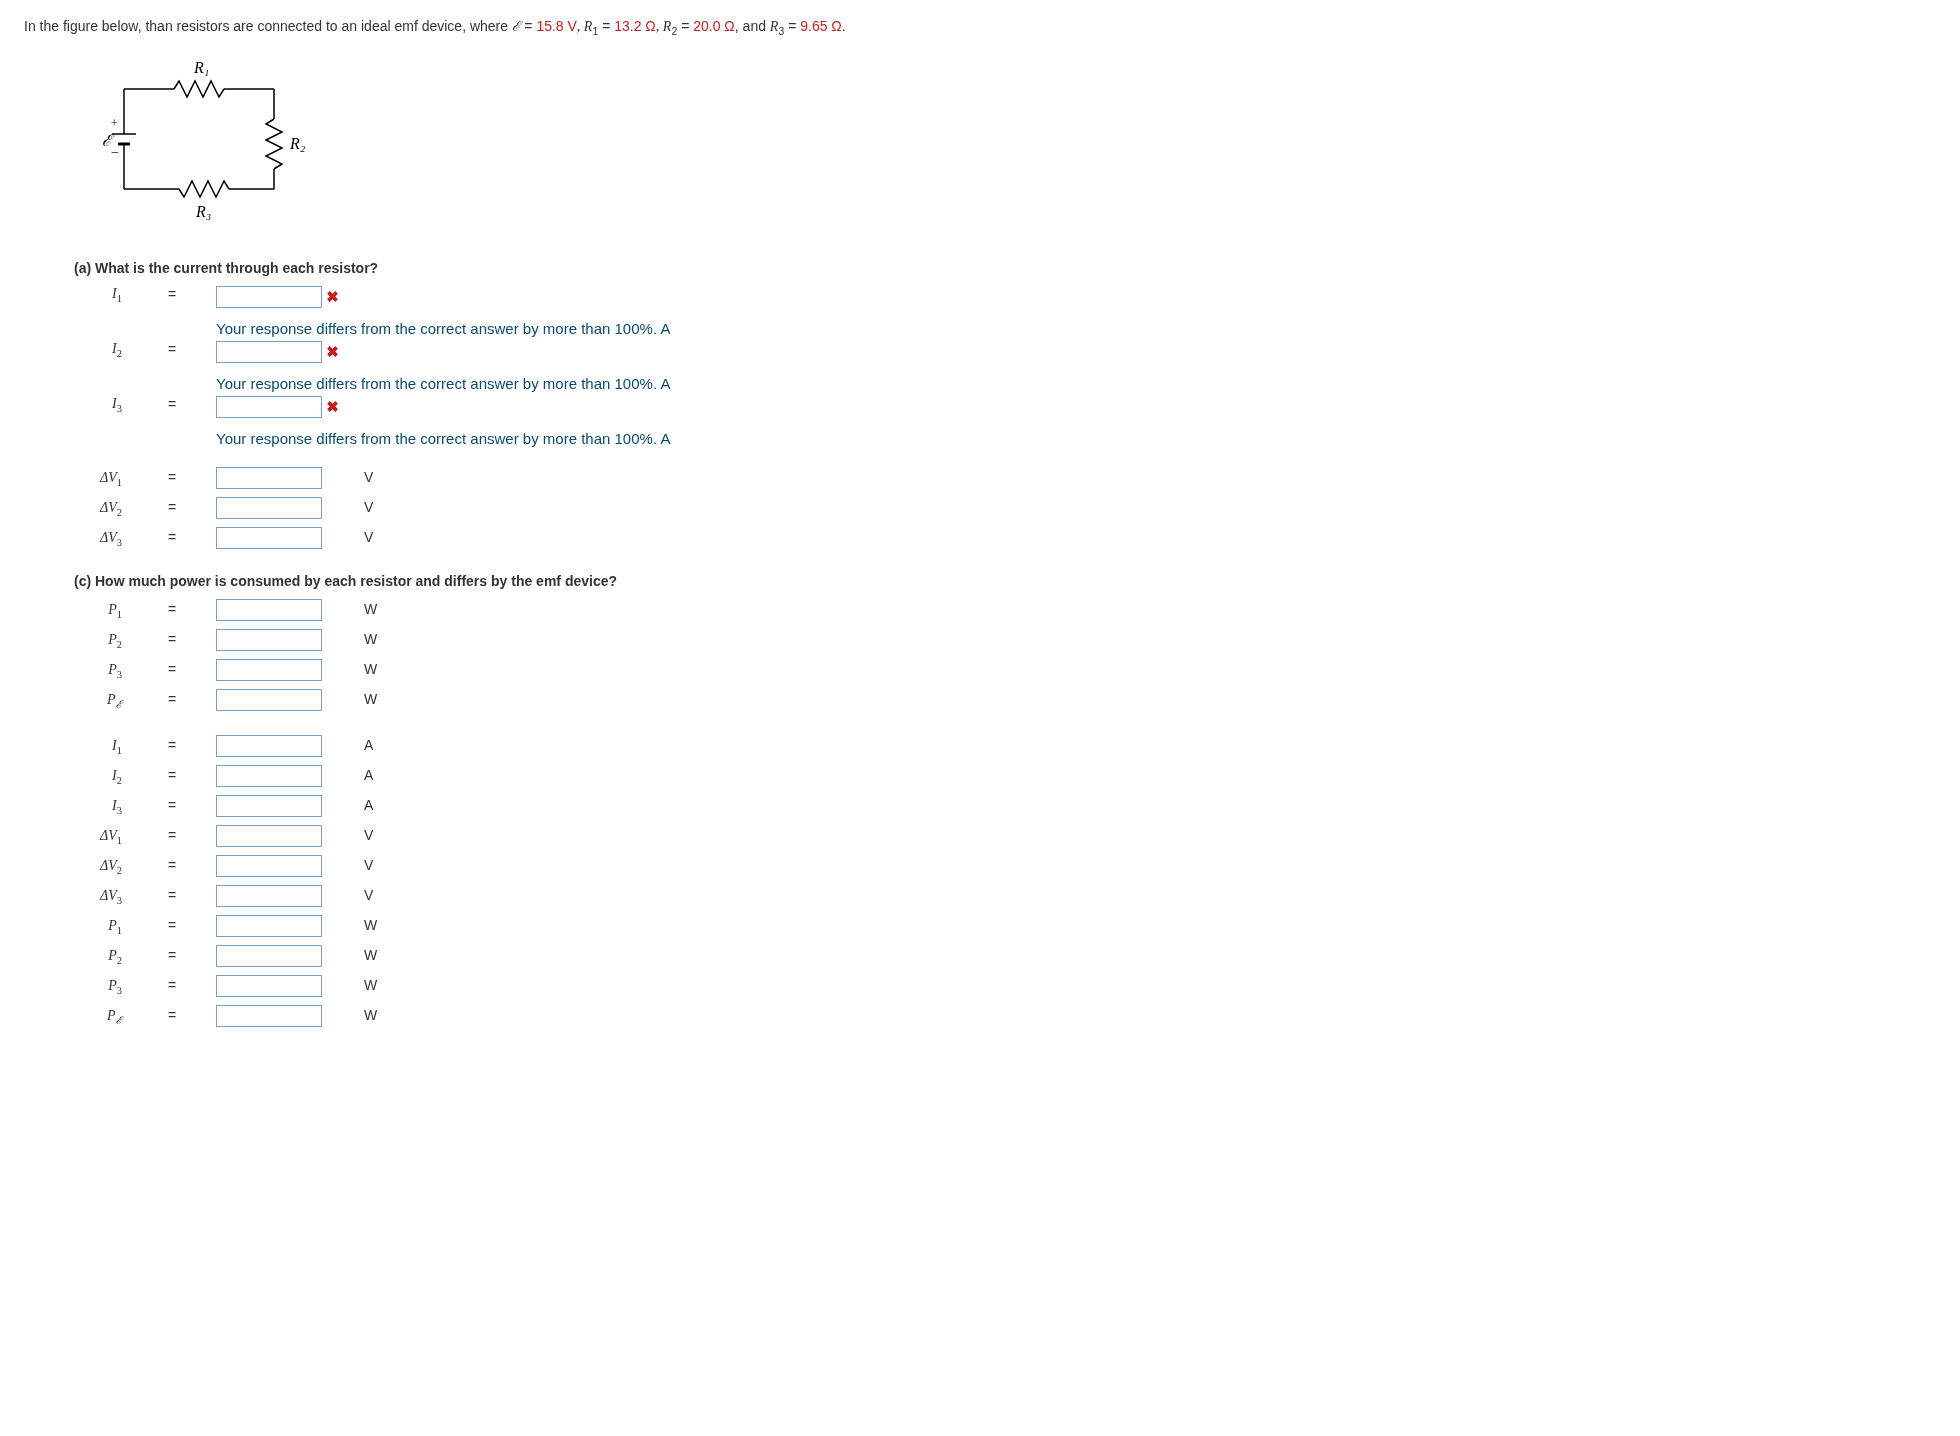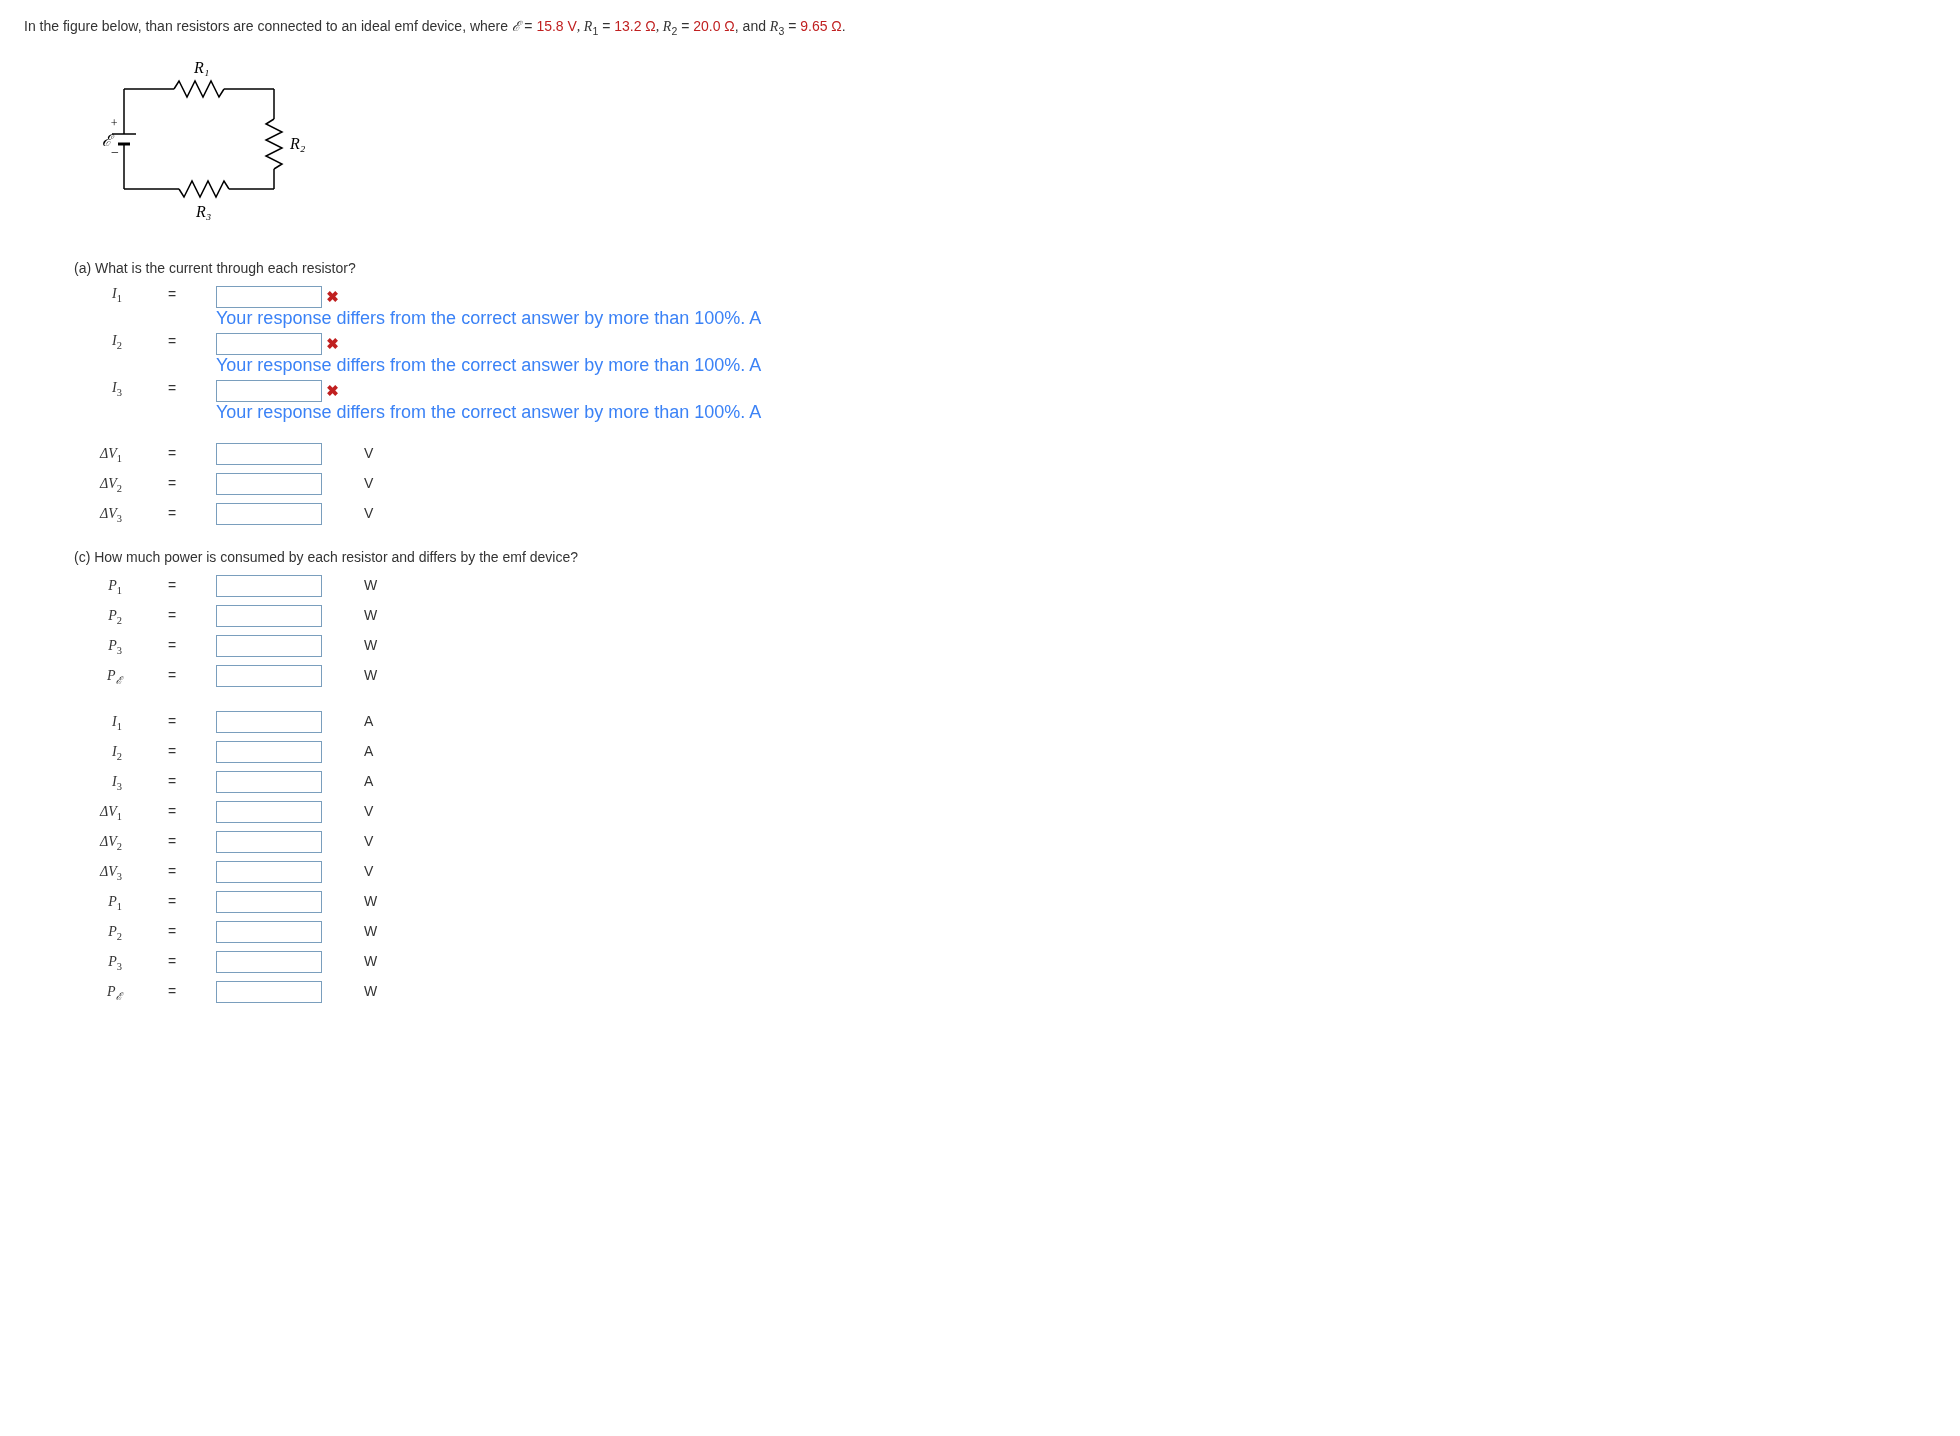--- a/index.html
+++ b/index.html
@@ -18,20 +18,21 @@
   .italic { font-style: italic; font-family: "Times New Roman", serif; }
   .sub { font-size: 0.75em; vertical-align: sub; }
   .figure {
     margin: 8px 0 28px 50px;
   }
   .part {
     margin: 20px 0 8px 50px;
   }
   .part-heading {
     margin-bottom: 10px;
+    font-weight: bold;
   }
   .answer-row {
     display: flex;
     align-items: baseline;
     margin: 4px 0;
     min-height: 26px;
     gap: 36px;
   }
   .answer-row.with-feedback {
     align-items: flex-start;
@@ -66,24 +67,24 @@
     margin-left: 6px;
     font-family: Arial, sans-serif;
   }
   .x-icon {
     color: #c02020;
     font-weight: bold;
     font-size: 15px;
     line-height: 1;
   }
   .feedback-text {
-    color: #3b82f6;
-    font-size: 18px;
+    color: #0c4a6e;
+    font-size: 15px;
     display: block;
-    margin-top: 0;
+    margin-top: 12px;
   }
   .delta { font-family: "Times New Roman", serif; }
   svg text { font-family: "Times New Roman", serif; font-style: italic; }
 </style>
 </head>
 <body>
 
 <div class="problem-statement">
   <span>In the figure below, than resistors are connected to an ideal emf device, where </span>
   <span class="emf-symbol">ℰ</span><span> = </span><span class="red">15.8 V</span><span class="italic">,   R</span><span class="sub">1</span><span> = </span><span class="red">13.2 Ω</span><span class="italic">,   R</span><span class="sub">2</span><span> = </span><span class="red">20.0 Ω</span><span>,  and </span><span class="italic">R</span><span class="sub">3</span><span> = </span><span class="red">9.65 Ω</span><span>.</span>

